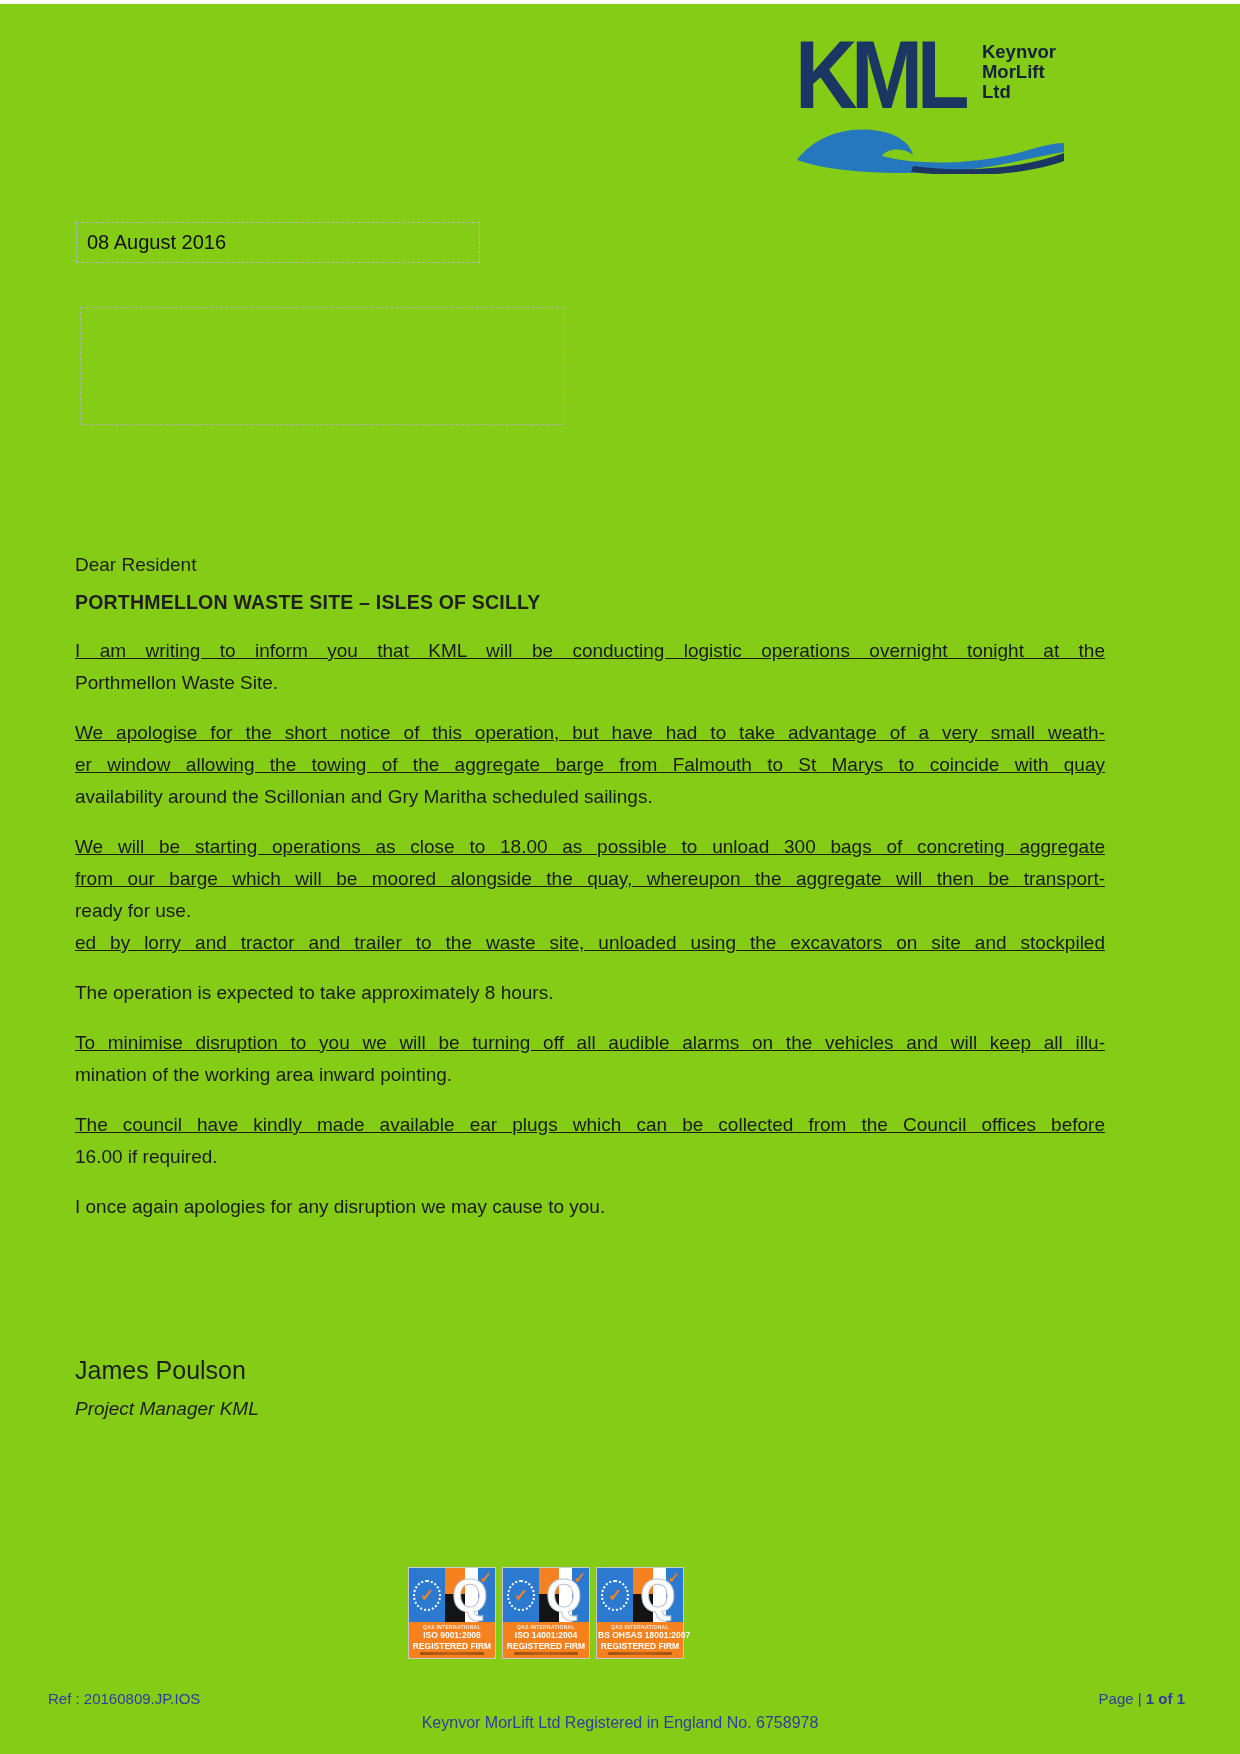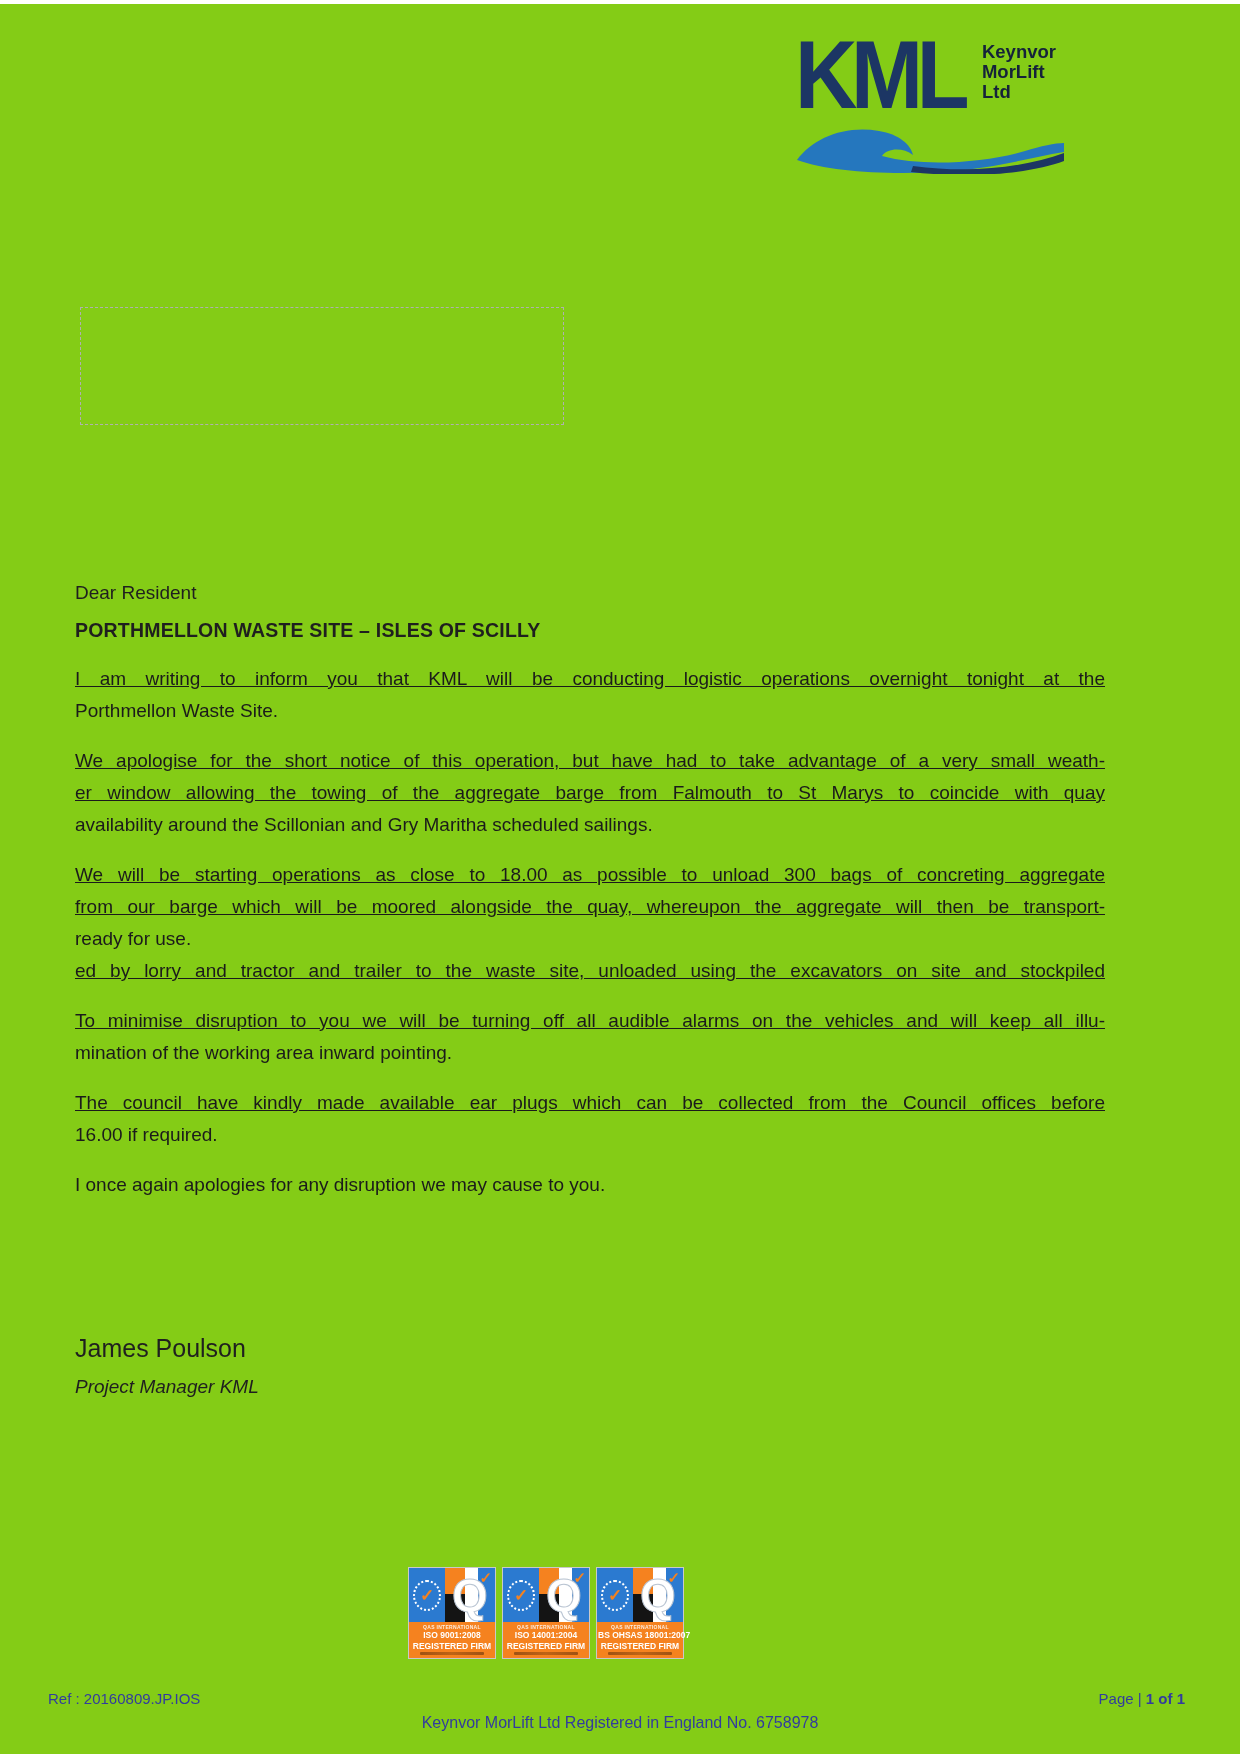--- a/index.html
+++ b/index.html
@@ -40,21 +40,21 @@
     border:1px dashed #b9b9b9; box-sizing:border-box; margin-top:-1px;
     height:31px; display:flex; justify-content:flex-end; align-items:center;
     padding-right:8px; gap:13px;
   }
   .contact-row:first-of-type { margin-top:0; }
   #contact-rows { margin-top:17px; }
   .contact-label { font-weight:bold; color:#1f3552; }
   .contact-value { color:#24364f; }
 
   
-  .body { position:absolute; left:75px; top:578px; width:1030px; }
+  .body { position:absolute; left:75px; top:550px; width:1030px; }
   .greeting { font-size:19px; margin-bottom:15px; }
   .subject  { font-size:19.5px; font-weight:bold; margin-bottom:21px; letter-spacing:.2px; }
   .para { font-size:19px; line-height:32px; margin-bottom:18px; color:#1b1b1b; }
   .line { min-height:32px; }
   .just { text-align:justify; text-align-last:justify;text-decoration:underline; }
   .closing  { margin-top:78px; font-size:19px; }
   .sig-name { margin-top:133px; font-size:25px; }
   .sig-title{ margin-top:13px; font-size:19px; font-style:italic; }
 
   
@@ -96,20 +96,23 @@
         <div>MorLift</div>
         <div>Ltd</div>
       </div>
     </div>
     <svg class="logo-wave" viewBox="0 0 272 52" preserveAspectRatio="none">
       <path fill="#2577be" d="M2 38 C18 16 50 3 84 9 C104 12 116 23 118 33 C108 25 92 26 87 34 C128 45 188 41 230 29 C246 24 260 21 269 21 L269 30 C238 35 208 44 168 48 C108 54 38 51 2 38 Z"></path>
       <path fill="#1c3664" d="M118 44 C178 52 230 45 269 31 L269 39 C238 51 178 57 116 50 Z"></path>
     </svg>
   </div>
 
+  <div class="date-box">
+    <span>08 August 2016</span>
+  </div>
 
   <div class="recipient-box"></div>
 
   <div class="contact">
   </div>
 
   <div class="body">
     <div class="greeting">Dear Resident</div>
     <div class="subject">PORTHMELLON WASTE SITE – ISLES OF SCILLY</div>
     <div id="paras">
@@ -120,20 +123,23 @@
         <div class="para">
           <div class="line just">We apologise for the short notice of this operation, but have had to take advantage of a very small weath-</div>
           <div class="line just">er window allowing the towing of the aggregate barge from Falmouth to St Marys to coincide with quay</div>
           <div class="line">availability around the Scillonian and Gry Maritha scheduled sailings.</div>
         </div>
         <div class="para">
           <div class="line just">We will be starting operations as close to 18.00 as possible to unload 300 bags of concreting aggregate</div>
           <div class="line just">from our barge which will be moored alongside the quay, whereupon the aggregate will then be transport-</div>
           <div class="line">ready for use.</div>
           <div class="line just">ed by lorry and tractor and trailer to the waste site, unloaded using the excavators on site and stockpiled</div>
+        </div>
+        <div class="para">
+          <div class="line">The operation is expected to take approximately 8 hours.</div>
         </div>
         <div class="para">
           <div class="line just">To minimise disruption to you we will be turning off all audible alarms on the vehicles and will keep all illu-</div>
           <div class="line">mination of the working area inward pointing.</div>
         </div>
         <div class="para">
           <div class="line just">The council have kindly made available ear plugs which can be collected from the Council offices before</div>
           <div class="line">16.00 if required.</div>
         </div>
         <div class="para">

